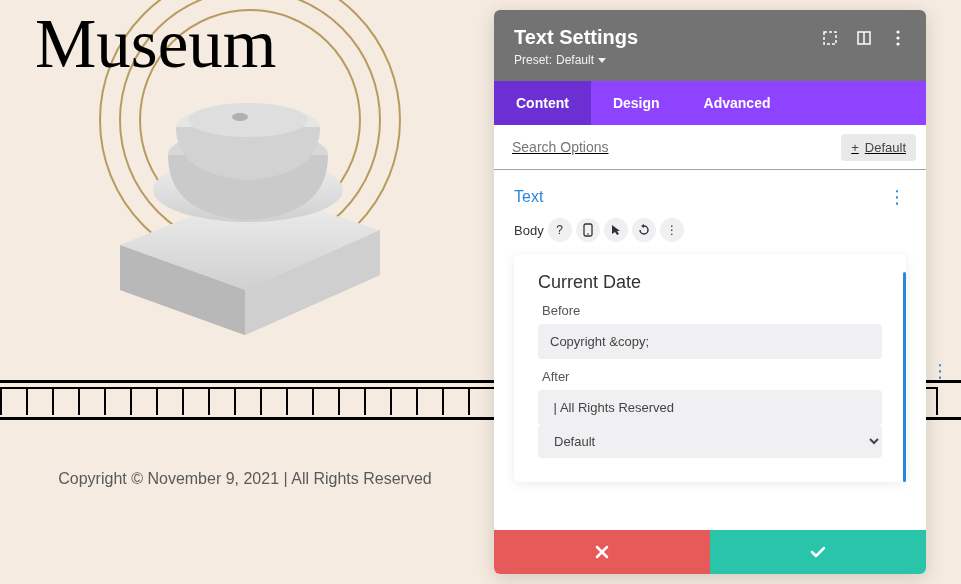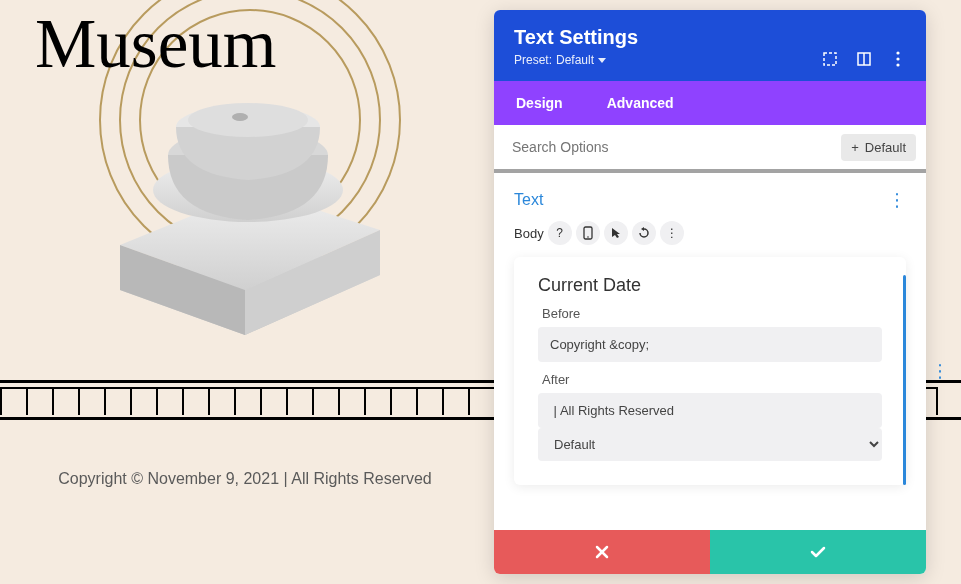--- a/index.html
+++ b/index.html
@@ -35,34 +35,34 @@
       color: #5a5a5a; font-size: 16px;
     }
 
     .settings-panel {
       position: absolute; top: 10px; right: 35px; width: 432px; height: 564px;
       background: #fff; border-radius: 6px; overflow: hidden;
       box-shadow: 0 4px 20px rgba(0,0,0,0.15);
       display: flex; flex-direction: column;
     }
     .panel-header {
-      background: #1d4ed8; color: #fff; padding: 16px 20px 14px;
-      display: flex; align-items: flex-end; justify-content: space-between;
+      background: #737373; color: #fff; padding: 16px 20px 14px;
+      display: flex; align-items: flex-start; justify-content: space-between;
     }
     .panel-title { font-size: 20px; font-weight: 600; }
     .panel-preset { font-size: 12px; opacity: 0.9; margin-top: 4px; display: flex; align-items: center; gap: 4px; }
     .panel-actions { display: flex; gap: 18px; align-items: center; margin-top: 4px; }
     .panel-actions .icn { width: 16px; height: 16px; display: inline-flex; align-items: center; justify-content: center; cursor: pointer; }
     .tabs {
       background: #8f42ff; display: flex; color: #fff; font-size: 14px; font-weight: 600;
     }
     .tab { padding: 14px 22px; cursor: pointer; }
     .tab.active { background: #6b2fd4; }
     .search-row {
-      display: flex; align-items: center; background: #fff; border-bottom: 4px solid #a3a3a3;
+      display: flex; align-items: center; background: #fff; border-bottom: 1px solid #a3a3a3; text-decoration: underline;
     }
     .search-input {
       flex: 1; border: none; padding: 14px 18px; font-size: 14px; color: #888;
       background: transparent; outline: none;
     }
     .filter-btn {
       margin: 8px 10px; padding: 6px 10px; background: #e9e9e9; border-radius: 4px;
       font-size: 13px; color: #444; display: inline-flex; align-items: center; gap: 6px;
       cursor: pointer;
     }
@@ -216,20 +216,21 @@
           <svg width="4" height="16" viewBox="0 0 4 16">
             <circle cx="2" cy="2" r="1.6" fill="#fff"></circle>
             <circle cx="2" cy="8" r="1.6" fill="#fff"></circle>
             <circle cx="2" cy="14" r="1.6" fill="#fff"></circle>
           </svg>
         </span>
     </div>
   </div>
 
   <div class="tabs">
+    <div class="tab active">Content</div>
     <div class="tab">Design</div>
     <div class="tab">Advanced</div>
   </div>
 
   <div class="search-row">
     <input class="search-input" placeholder="Search Options" style="">
     <div class="filter-btn">
       <span>+</span>
       <span>Default</span>
     </div>

